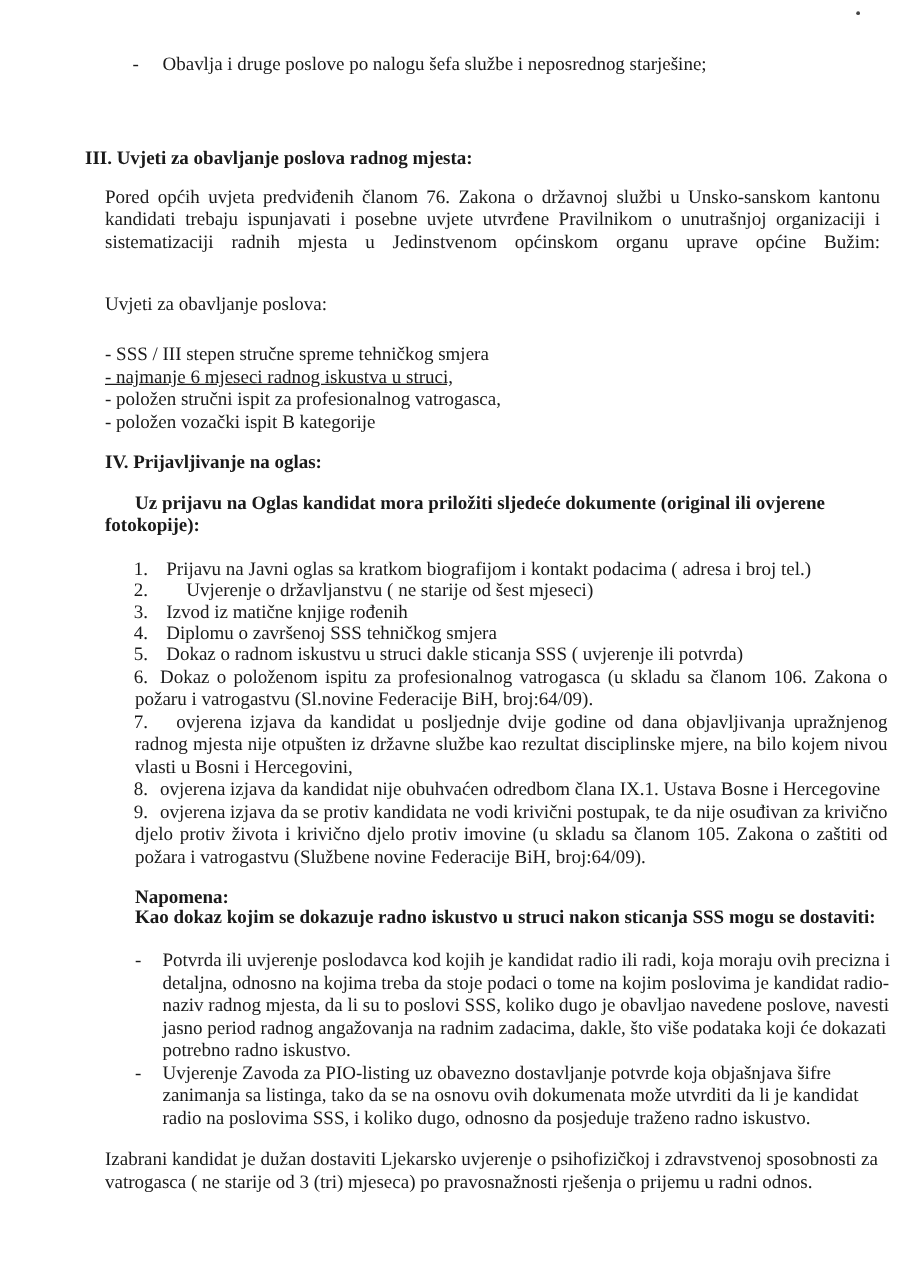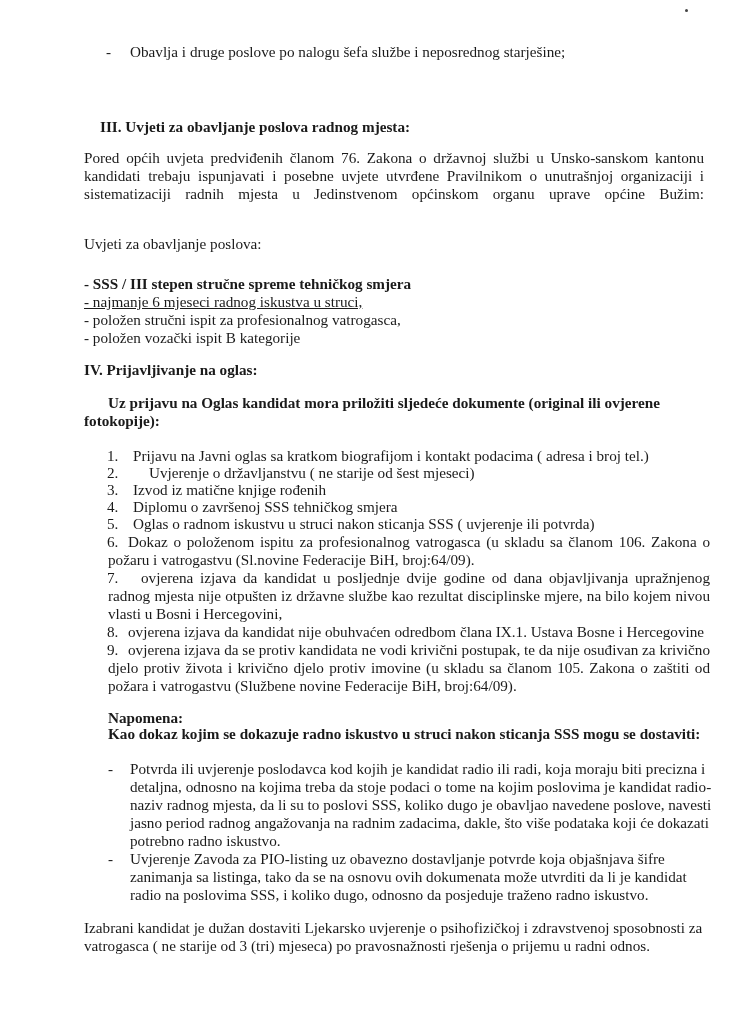--- a/index.html
+++ b/index.html
@@ -16,29 +16,29 @@
 </style>
 </head>
 <body>
 
 <div class="page">
   <div class="speck"></div>
 
   <span class="abs line" style="left:106px; top:43px;">-</span>
   <span class="abs line" style="left:130px; top:43px;">Obavlja i druge poslove po nalogu šefa službe i neposrednog starješine;</span>
 
-  <div class="abs line bold" style="left:100px; top:118px;text-align:right;">III. Uvjeti za obavljanje poslova radnog mjesta:</div>
+  <div class="abs line bold" style="left:68px; top:118px;text-align:right;">III. Uvjeti za obavljanje poslova radnog mjesta:</div>
 
   <div class="abs line just" style="left:84px; top:149px; width:620px;">Pored općih uvjeta  predviđenih članom 76. Zakona o državnoj službi u Unsko-sanskom kantonu</div>
   <div class="abs line just" style="left:84px; top:167px; width:620px;">kandidati trebaju ispunjavati i  posebne uvjete utvrđene Pravilnikom o unutrašnjoj organizaciji i</div>
   <div class="abs line just" style="left:84px; top:185px; width:620px;">sistematizaciji radnih mjesta u Jedinstvenom općinskom   organu uprave općine Bužim:</div>
 
   <div class="abs line" style="left:84px; top:235px;">Uvjeti za obavljanje poslova:</div>
 
-  <div class="abs line" style="left:84px; top:275px;font-weight:bold;">- SSS / III  stepen stručne spreme tehničkog smjera</div>
+  <div class="abs line" style="left:84px; top:275px;">- SSS / III  stepen stručne spreme tehničkog smjera</div>
   <div class="abs line" style="left:84px; top:293px;text-decoration:underline;">- najmanje 6 mjeseci radnog iskustva u struci,</div>
   <div class="abs line" style="left:84px; top:311px;">- položen  stručni ispit za profesionalnog vatrogasca,</div>
   <div class="abs line" style="left:84px; top:329px;">- položen vozački ispit B kategorije</div>
 
   <div class="abs line bold" style="left:84px; top:361px;">IV. Prijavljivanje na oglas:</div>
 
   <div class="abs line bold" style="left:84px; top:394px;margin-left:24px;">Uz prijavu na Oglas kandidat mora priložiti sljedeće dokumente (original ili ovjerene</div>
   <div class="abs line bold" style="left:84px; top:412px;">fotokopije):</div>
 
   <span class="abs line" style="left:107px; top:447px;">1.</span>
@@ -47,21 +47,21 @@
   <span class="abs line" style="left:107px; top:464px;">2.</span>
   <span class="abs line" style="left:133px; top:464px;margin-left:16px;">Uvjerenje o državljanstvu ( ne starije od šest mjeseci)</span>
 
   <span class="abs line" style="left:107px; top:481px;">3.</span>
   <span class="abs line" style="left:133px; top:481px;">Izvod iz matične  knjige rođenih</span>
 
   <span class="abs line" style="left:107px; top:498px;">4.</span>
   <span class="abs line" style="left:133px; top:498px;">Diplomu o završenoj SSS tehničkog smjera</span>
 
   <span class="abs line" style="left:107px; top:515px;">5.</span>
-  <span class="abs line" style="left:133px; top:515px;">Oglas o radnom iskustvu u struci nakon sticanja SSS ( uvjerenje ili potvrda)</span>
+  <span class="abs line" style="left:133px; top:515px;">Dokaz o radnom iskustvu u struci dakle sticanja SSS ( uvjerenje ili potvrda)</span>
 
   <span class="abs line" style="left:107px; top:533px;">6.</span>
   <div class="abs line just" style="left:128px; top:533px; width:582px;">Dokaz o položenom ispitu za profesionalnog vatrogasca (u skladu sa članom 106. Zakona o</div>
   <div class="abs line" style="left:108px; top:551px;">požaru i vatrogastvu (Sl.novine Federacije BiH, broj:64/09).</div>
 
   <span class="abs line" style="left:107px; top:569px;">7.</span>
   <div class="abs line just" style="left:141px; top:569px; width:569px;">ovjerena izjava da kandidat u posljednje dvije godine od dana objavljivanja upražnjenog</div>
   <div class="abs line just" style="left:108px; top:587px; width:602px;">radnog mjesta nije otpušten iz državne službe kao rezultat disciplinske mjere, na bilo kojem nivou</div>
   <div class="abs line" style="left:108px; top:605px;">vlasti u Bosni i Hercegovini,</div>
 
@@ -71,21 +71,21 @@
   <span class="abs line" style="left:107px; top:641px;">9.</span>
   <div class="abs line just" style="left:128px; top:641px; width:582px;">ovjerena izjava da se protiv kandidata ne vodi krivični postupak, te da nije osuđivan za krivično</div>
   <div class="abs line just" style="left:108px; top:659px; width:602px;">djelo protiv života i krivično djelo protiv imovine (u skladu sa članom 105. Zakona o zaštiti od</div>
   <div class="abs line" style="left:108px; top:677px;">požara i vatrogastvu (Službene novine Federacije BiH, broj:64/09).</div>
 
   <div class="abs line bold" style="left:108px; top:709px;">Napomena:</div>
 
   <div class="abs line" style="left:108px; top:725px;font-weight:bold;">Kao dokaz kojim se dokazuje radno iskustvo u struci nakon sticanja SSS mogu se dostaviti:</div>
 
   <span class="abs line" style="left:108px; top:760px;">-</span>
-  <div class="abs line" style="left:130px; top:760px;">Potvrda ili uvjerenje poslodavca kod kojih je kandidat radio ili radi, koja moraju biti precizna i</div>
+  <div class="abs line" style="left:130px; top:760px;">Potvrda ili uvjerenje poslodavca kod kojih je kandidat radio ili radi, koja moraju ovih precizna i</div>
   <div class="abs line" style="left:130px; top:778px;">detaljna, odnosno na kojima treba da stoje podaci o tome na kojim poslovima je kandidat radio-</div>
   <div class="abs line" style="left:130px; top:796px;">naziv radnog mjesta, da li su to poslovi SSS, koliko dugo je obavljao navedene poslove, navesti</div>
   <div class="abs line" style="left:130px; top:814px;">jasno period radnog angažovanja na radnim zadacima, dakle, što više podataka koji će dokazati</div>
   <div class="abs line" style="left:130px; top:832px;">potrebno radno iskustvo.</div>
 
   <span class="abs line" style="left:108px; top:850px;">-</span>
   <div class="abs line" style="left:130px; top:850px;">Uvjerenje Zavoda za PIO-listing uz obavezno dostavljanje potvrde koja objašnjava šifre</div>
   <div class="abs line" style="left:130px; top:868px;">zanimanja sa listinga, tako da se na osnovu ovih dokumenata može utvrditi da li je kandidat</div>
   <div class="abs line" style="left:130px; top:886px;">radio na poslovima SSS, i koliko dugo, odnosno da posjeduje traženo radno iskustvo.</div>
 

